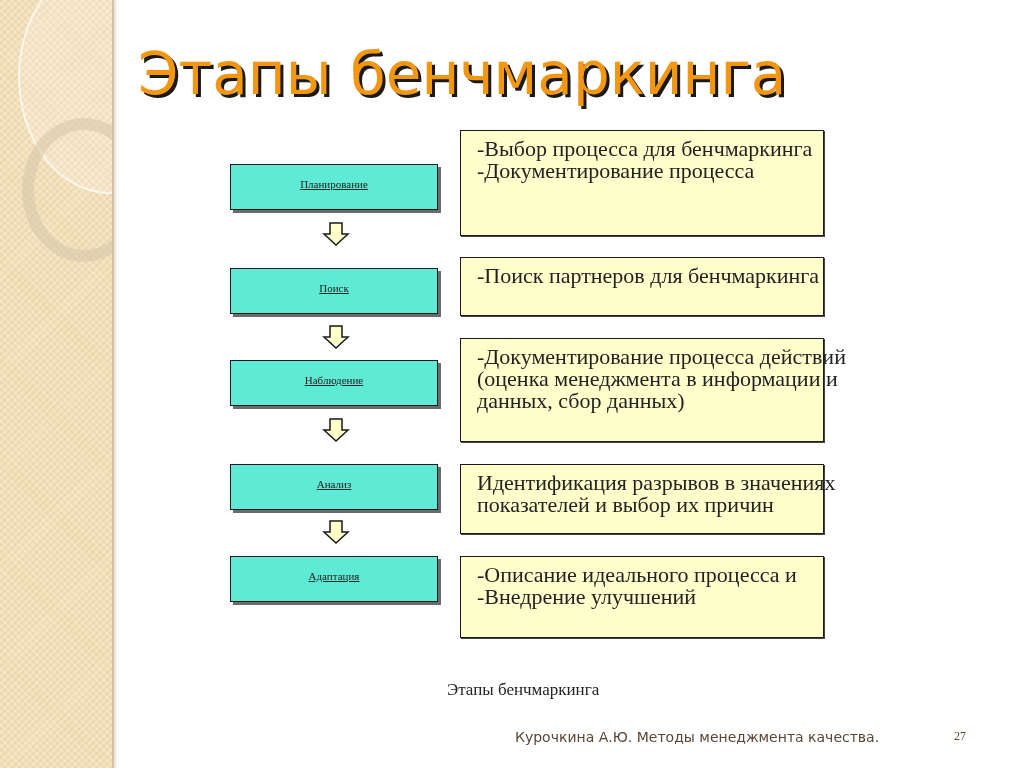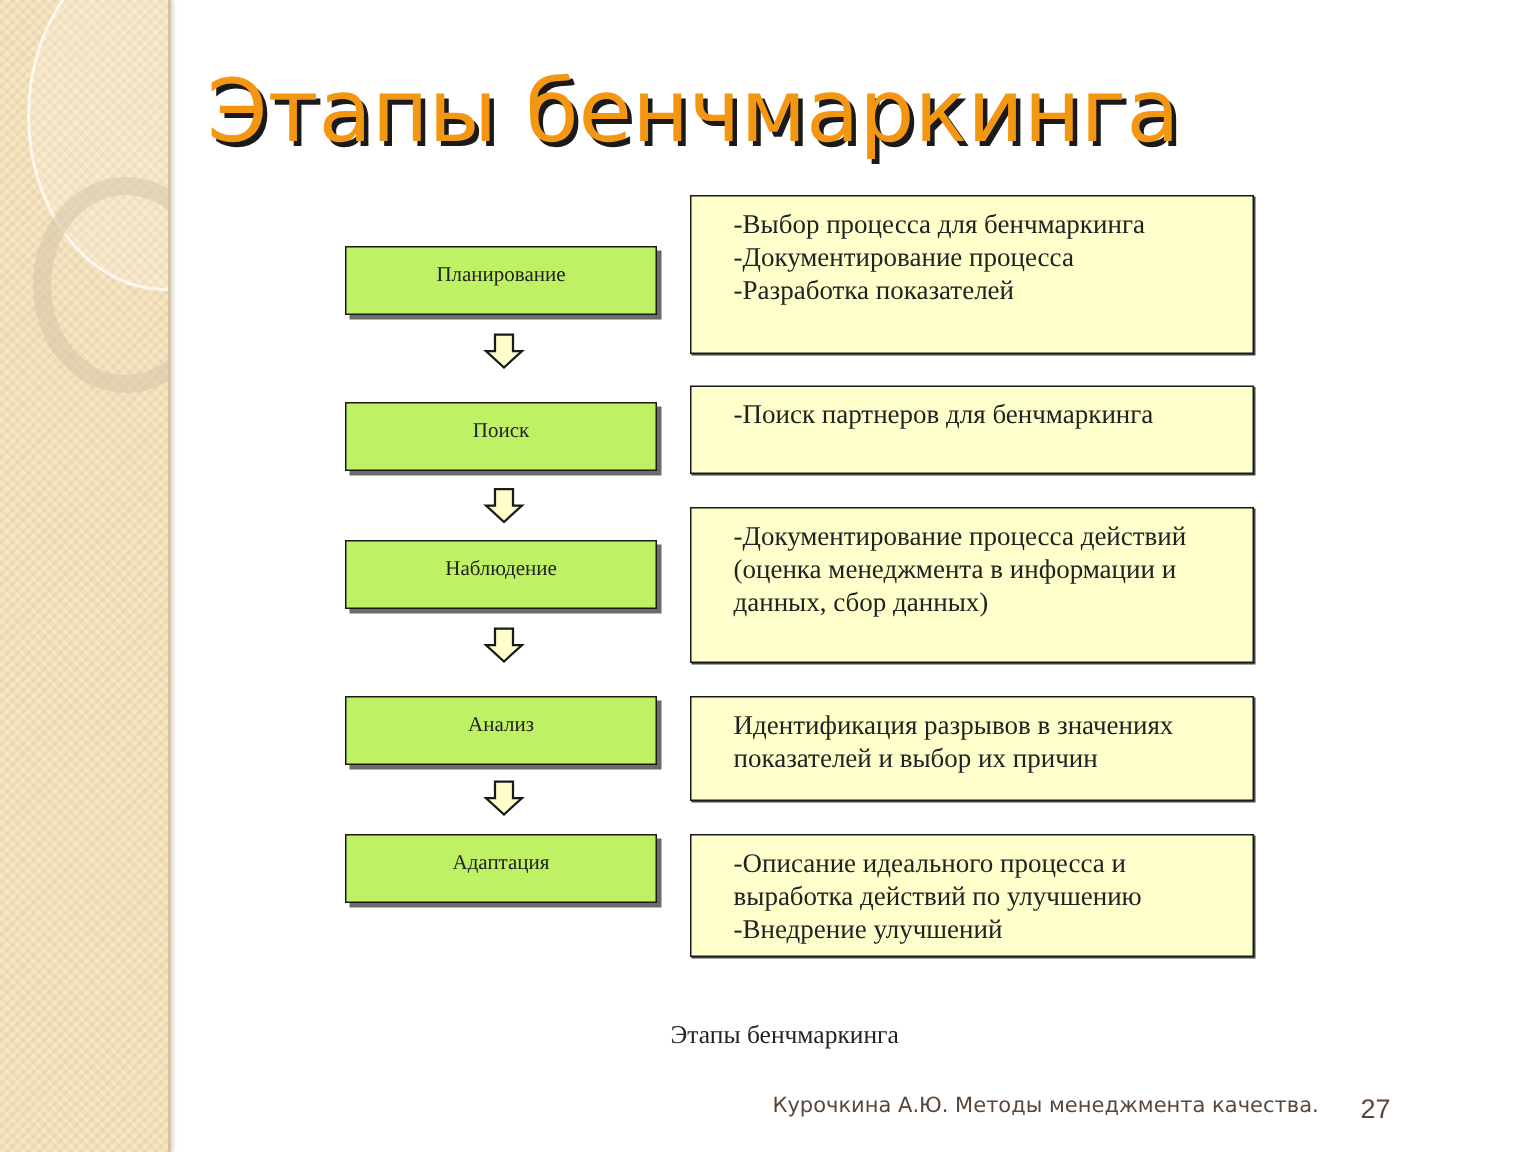--- a/index.html
+++ b/index.html
@@ -31,46 +31,46 @@
   .title {
     position: absolute; left: 138px; top: 40px;
     font-family: "DejaVu Sans", sans-serif; font-size: 58px; font-weight: normal;
     color: #f39612; letter-spacing: 0px;
     text-shadow: 3px 3px 0 #1a1a1a;
     white-space: nowrap; margin: 0;
   }
 
   .stage {
     position: absolute; left: 230px; width: 206px; height: 44px;
-    background: #bef264; border: 1px solid #1a1a1a;
+    background: #5eead4; border: 1px solid #1a1a1a;
     box-shadow: 3px 3px 0 #6b6b6b;
-    font-size: 14px; color: #222; text-align: center;
-    line-height: 38px; box-sizing: content-box;
+    font-size: 11px; color: #222; text-align: center;
+    line-height: 38px; box-sizing: content-box; text-decoration: underline;
   }
   .detail {
     position: absolute; left: 460px; width: 346px;
     background: #ffffcc; border: 1px solid #1a1a1a;
     box-shadow: 1px 1px 0 #444;
-    font-size: 18px; color: #222; line-height: 22px;
-    padding: 7px 0 0 28px;
+    font-size: 22px; color: #222; line-height: 22px;
+    padding: 7px 0 0 16px;
   }
   .detail div { white-space: nowrap; }
   .arrow { position: absolute; left: 322px; width: 28px; height: 24px; }
 
   .caption {
     position: absolute; left: 447px; top: 680px; font-size: 17px; color: #222;
   }
   .footer {
     position: absolute; left: 515px; top: 729px;
     font-family: "DejaVu Sans", sans-serif; font-size: 14px; color: #5a4638;
     white-space: nowrap;
   }
   .page-num {
-    position: absolute; left: 907px; top: 729px;
-    font-family: Liberation Sans, sans-serif; font-size: 18px; color: #5a4638;
+    position: absolute; left: 954px; top: 729px;
+    font-family: Liberation Serif, serif; font-size: 12px; color: #5a4638;
   }
 </style>
 </head>
 <body>
 
 <div class="side-strip">
   <div class="circle-clip">
     <div class="circle-a"></div>
     <div class="circle-b"></div>
   </div>
@@ -93,35 +93,33 @@
 <svg class="arrow" style="top:418px" viewBox="0 0 28 24">
   <path d="M8 1 H20 V12 H26 L14 23 L2 12 H8 Z" fill="#ffffcc" stroke="#1a1a1a" stroke-width="1.5"></path>
 </svg>
 <svg class="arrow" style="top:520px" viewBox="0 0 28 24">
   <path d="M8 1 H20 V12 H26 L14 23 L2 12 H8 Z" fill="#ffffcc" stroke="#1a1a1a" stroke-width="1.5"></path>
 </svg>
 
 <div class="detail" style="top:130px; height:97px">
   <div>-Выбор процесса для бенчмаркинга</div>
   <div>-Документирование процесса</div>
-  <div>-Разработка показателей</div>
 </div>
 <div class="detail" style="top:257px; height:50px">
   <div>-Поиск партнеров для бенчмаркинга</div>
 </div>
 <div class="detail" style="top:338px; height:95px">
   <div>-Документирование процесса действий</div>
   <div>(оценка менеджмента в информации и</div>
   <div>данных, сбор данных)</div>
 </div>
 <div class="detail" style="top:464px; height:61px">
   <div>Идентификация разрывов в значениях</div>
   <div>показателей и выбор их причин</div>
 </div>
 <div class="detail" style="top:556px; height:73px">
   <div>-Описание идеального процесса и</div>
-  <div>выработка действий по улучшению</div>
   <div>-Внедрение улучшений</div>
 </div>
 
 <div class="caption">Этапы бенчмаркинга</div>
 <div class="footer">Курочкина А.Ю. Методы менеджмента качества.</div>
 <div class="page-num">27</div>
 
 </body></html>

